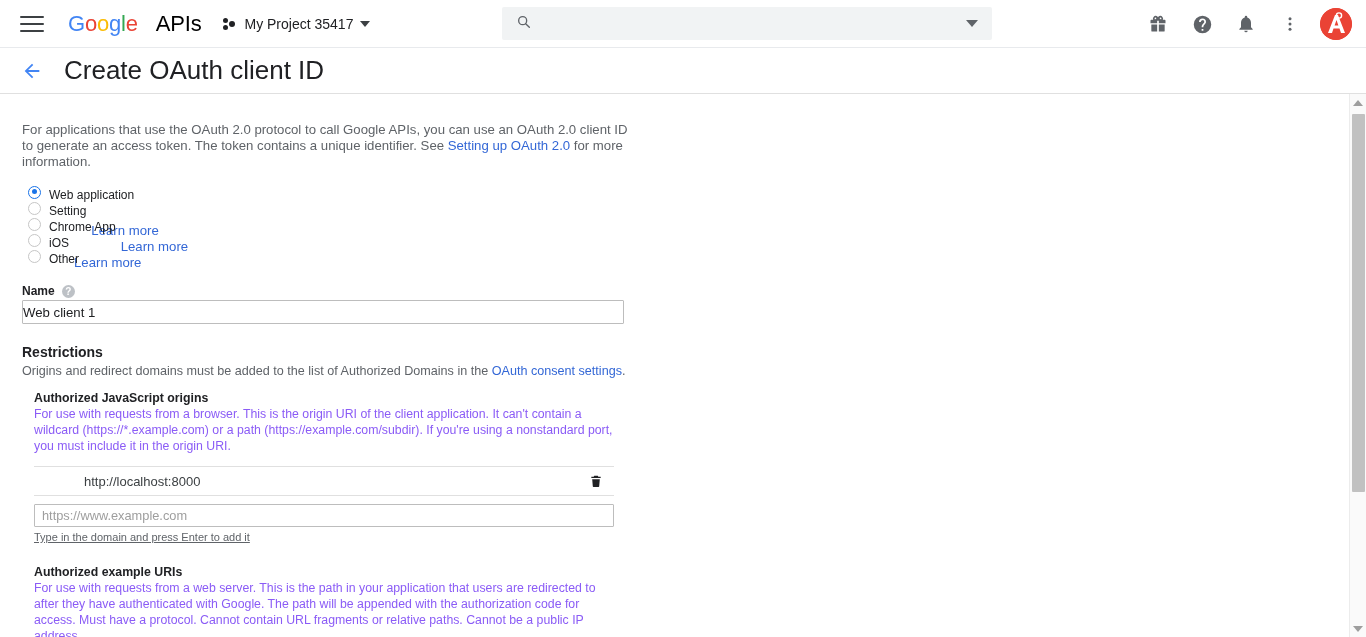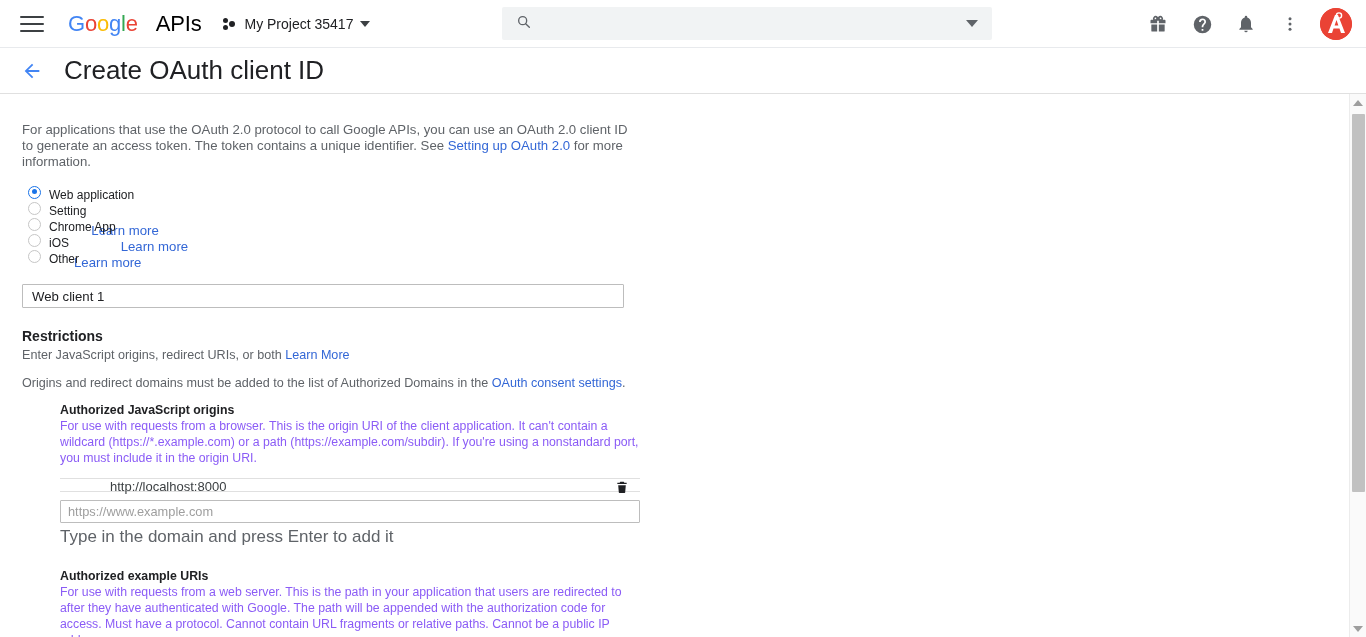--- a/index.html
+++ b/index.html
@@ -273,80 +273,81 @@
   .radio-row .link { margin-left: 5px; font-size: 13.2px; }
 
   .text-input {
     width: 602px;
     height: 24px;
     border: 1px solid #bdbdbd;
     border-radius: 1px;
     font-family: "Liberation Sans", sans-serif;
     font-size: 13.2px;
     color: #202124;
-    padding: 0 9px;
+    padding: 0 0;
     outline: none;
     background: #ffffff;
     display: block;
   }
   .text-input::placeholder { color: #9e9e9e; }
 
   .section-title {
     font-size: 14px;
     font-weight: bold;
     color: #202124;
     margin: 20px 0 3px 0;
   }
   .section-sub {
     font-size: 12.6px;
     color: #5f6368;
     margin: 0 0 12px 0;
     line-height: 16px;
   }
 
-  .sub-block { margin-left: 38px; width: 602px; }
+  .sub-block { margin-left: 12px; width: 602px; }
   .sub-title {
     font-size: 12.3px;
     font-weight: bold;
     color: #202124;
     margin-bottom: 1px;
   }
   .sub-desc {
     font-size: 12.3px;
     line-height: 16px;
     color: #8b5cf6;
     width: 580px;
     margin: 0;
   }
 
   .chip-row {
     margin-top: 12px;
     border-top: 1px solid #e0e0e0;
     border-bottom: 1px solid #e0e0e0;
-    height: 14px;
-    display: flex;
-    align-items: flex-start;
+    height: 30px;
+    display: flex;
+    align-items: center;
     width: 580px;
     padding-left: 50px;
     padding-right: 10px;
     justify-content: space-between;
   }
   .chip-value {
     font-size: 13px;
     color: #3c4043;
   }
   .trash {
     cursor: pointer;
     width: 16px; height: 16px;
     display: flex; align-items: center; justify-content: center;
   }
   .hint {
-    font-size: 17px;
+    font-size: 11px;
     color: #5f6368;
     margin-top: 4px;
+    text-decoration: underline;
   }
   .entry-input {
     width: 580px;
     height: 23px;
     margin-top: 8px;
     border: 1px solid #bdbdbd;
     border-radius: 1px;
     font-family: "Liberation Sans", sans-serif;
     font-size: 12.8px;
     color: #202124;
@@ -523,24 +524,27 @@
         <a class="link">Learn more</a>
       </div>
 
       <div class="radio-row">
         <span class="radio"></span>
         <span class="radio-label">Other</span>
       </div>
 
     </div>
 
+    <div class="field-label">
+      <span>Name</span>
+      <span class="help-circle">?</span>
+    </div>
     <input class="text-input" type="text" value="Web client 1" style="">
 
     <div class="section-title">Restrictions</div>
-    <p class="section-sub"><span>Enter JavaScript origins, redirect URIs, or both </span><a class="link">Learn More</a></p>
 
     <p class="section-sub"><span>Origins and redirect domains must be added to the list of Authorized Domains in the </span><a class="link">OAuth consent settings</a><span>.</span></p>
 
     <div class="sub-block">
       <div class="sub-title">Authorized JavaScript origins</div>
       <p class="sub-desc">For use with requests from a browser. This is the origin URI of the client application. It can't contain a wildcard (https://*.example.com) or a path (https://example.com/subdir). If you're using a nonstandard port, you must include it in the origin URI.</p>
 
       <div class="chip-row">
         <span class="chip-value">http://localhost:8000</span>
         <span class="trash">

